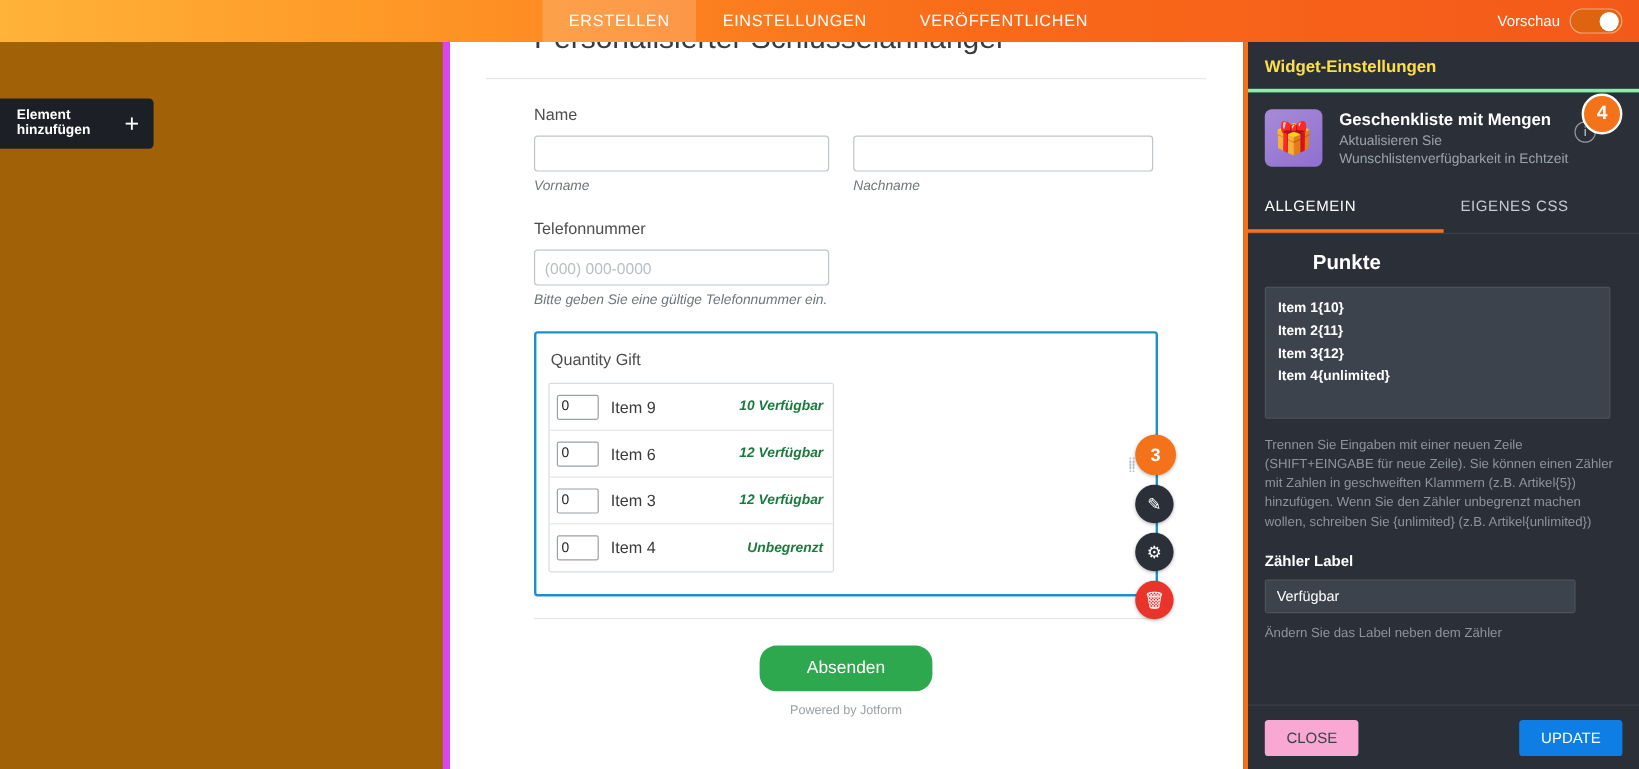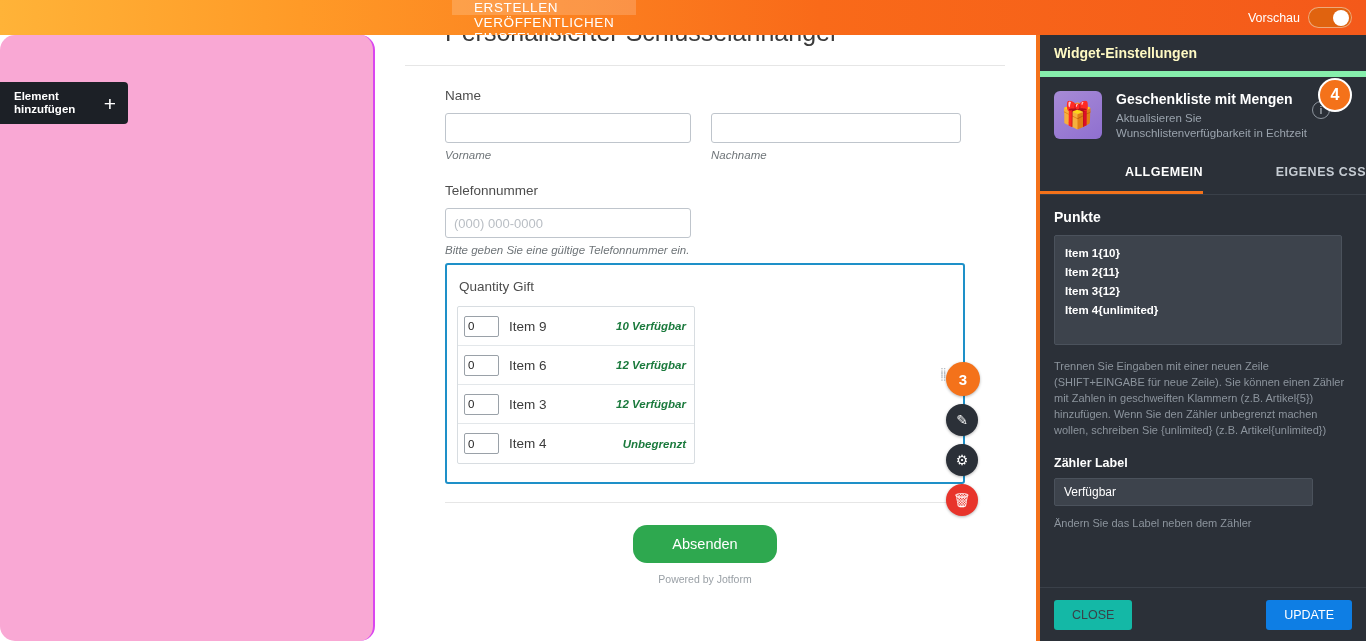--- a/index.html
+++ b/index.html
@@ -10,21 +10,21 @@
     background: #ffffff;
   }
   .app { position: relative; width: 1366px; height: 641px; }
 
   
   .topbar {
     position: absolute; left: 0; top: 0; width: 1366px; height: 35px;
     background: linear-gradient(90deg, #ffb338 0%, #ff9a27 22%, #f96a19 60%, #f4591a 100%);
     display: flex; align-items: center;
   }
-  .tabs { display: flex; align-items: stretch; height: 35px; margin-left: 452px; flex-direction: column; }
+  .tabs { display: flex; align-items: stretch; height: 35px; margin-left: 452px; }
   .tab {
     color: #ffffff; font-size: 13.5px; letter-spacing: .6px;
     padding: 0 22px; display: flex; align-items: center; height: 35px;
     cursor: pointer; white-space: nowrap;
   }
   .tab.active { background: rgba(255,255,255,0.18); }
   .preview-wrap {
     position: absolute; right: 14px; top: 0; height: 35px;
     display: flex; align-items: center; gap: 8px;
   }
@@ -34,21 +34,21 @@
     border: 1px solid rgba(255,255,255,.45); position: relative; cursor: pointer;
   }
   .toggle .knob {
     position: absolute; right: 2px; top: 1.5px; width: 16px; height: 16px;
     border-radius: 50%; background: #fff;
   }
 
   
   .leftrail {
     position: absolute; left: 0; top: 35px; width: 375px; height: 606px;
-    background: #f9a8d4; border-right: 2px solid #d946ef; border-radius: 15px;
+    background: #a16207; border-right: 6px solid #d946ef;
   }
   .add-element {
     position: absolute; left: 0; top: 47px; width: 128px; height: 42px;
     background: #1c2026; color: #fff; border-radius: 0 4px 4px 0;
     display: flex; align-items: center; justify-content: space-between;
     padding: 0 12px 0 14px; cursor: pointer;
   }
   .add-element .ael { font-size: 11.5px; font-weight: bold; line-height: 13px; width: 72px; }
   .add-element .plus { font-size: 21px; font-weight: 300; line-height: 21px; }
 
@@ -76,21 +76,21 @@
     font-family: "Liberation Sans", sans-serif;
   }
   .inp::placeholder { color: #b9bec4; }
   .sub { font-size: 11.5px; color: #6f7579; margin-top: 6px; font-style: italic; }
   .w246 { width: 246px; }
   .w248 { width: 250px; }
   .mt22 { margin-top: 22px; }
 
   
   .widget-box {
-    margin-top: 7px; border: 2px solid #1e90c8; border-radius: 3px;
+    margin-top: 20px; border: 2px solid #1e90c8; border-radius: 3px;
     padding: 12px 14px 18px 10px; position: relative; background: #fff;
   }
   .widget-title { font-size: 13.5px; color: #4d4d4d; margin: 2px 0 12px 2px; }
   .qty-table { width: 238px; border: 1px solid #d8dde1; border-radius: 2px; }
   .qty-row {
     display: flex; align-items: center; height: 39px;
     border-bottom: 1px solid #e3e7ea; padding: 0 8px 0 6px;
   }
   .qty-row:last-child { border-bottom: none; }
   .qty-input {
@@ -125,22 +125,22 @@
   .fab.dark { background: #2b3038; }
   .fab.red { background: #e8342b; }
 
   
   .panel {
     position: absolute; left: 1036px; top: 35px; width: 330px; height: 606px;
     background: #2b3038; border-left: 4px solid #f4721a; overflow: hidden;
   }
   .panel-head {
     height: 42px; display: flex; align-items: center;
-    padding: 0 14px; color: #fef9c3; font-size: 14px; font-weight: bold;
-    border-bottom: 6px solid #86efac;
+    padding: 0 14px; color: #fde047; font-size: 14px; font-weight: bold;
+    border-bottom: 3px solid #86efac;
   }
   .step-badge {
     position: absolute; right: 14px; top: 43px; width: 34px; height: 34px;
     border-radius: 50%; background: #f4721a; color: #fff; font-weight: bold;
     font-size: 16px; display: flex; align-items: center; justify-content: center;
     border: 2px solid #fff;
   }
   .widget-info { display: flex; align-items: flex-start; padding: 14px 14px 12px 14px; }
   .widget-icon {
     width: 48px; height: 48px; border-radius: 6px;
@@ -151,26 +151,26 @@
   .widget-meta { margin-left: 14px; width: 196px; }
   .widget-name { color: #fff; font-size: 14px; font-weight: bold; margin-bottom: 4px; }
   .widget-desc { color: #9aa3ad; font-size: 11.5px; line-height: 15px; }
   .info-icon {
     width: 18px; height: 18px; border-radius: 50%; border: 1px solid #8d959e;
     color: #c3cad1; font-size: 11px; display: flex; align-items: center;
     justify-content: center; margin-top: 10px; cursor: pointer;
   }
   .ptabs { display: flex; border-bottom: 1px solid #3a4049; }
   .ptab {
-    flex: 1; text-align: right; color: #c6ccd3; font-size: 12.5px;
-    padding: 12px 0; letter-spacing: .5px; cursor: pointer; font-weight: bold;
+    flex: 1; text-align: left; color: #c6ccd3; font-size: 12.5px;
+    padding: 12px 14px; letter-spacing: .5px; cursor: pointer;
   }
   .ptab.active { color: #fff; border-bottom: 3px solid #f4721a; }
   .panel-body { padding: 14px 14px 0 14px; }
-  .sect-label { color: #fff; font-size: 14px; font-weight: bold; margin-bottom: 10px; }
+  .sect-label { color: #fff; font-size: 17px; font-weight: bold; margin-bottom: 10px; margin-left: 40px; }
   .textarea {
     width: 288px; height: 110px; background: #3d434c; border: 1px solid #4b525c;
     border-radius: 2px; color: #ffffff; font-size: 11.5px; font-weight: bold;
     padding: 8px 10px; line-height: 19px; resize: none;
     font-family: "Liberation Sans", sans-serif;
   }
   .help {
     color: #8c949d; font-size: 11px; line-height: 16px; margin-top: 9px; width: 292px;
   }
   .field-label2 { color: #fff; font-size: 12.5px; font-weight: bold; margin: 18px 0 8px 0; }
@@ -178,45 +178,45 @@
     width: 259px; height: 28px; background: #3d434c; border: 1px solid #4b525c;
     border-radius: 2px; color: #fff; font-size: 12px; padding: 0 9px;
     font-family: "Liberation Sans", sans-serif;
   }
   .panel-footer {
     position: absolute; left: 0; bottom: 0; width: 326px; height: 54px;
     background: #2b3038; border-top: 1px solid #3a4049;
     display: flex; align-items: center; justify-content: space-between; padding: 0 14px;
   }
   .btn-close {
-    background: #14b8a6; color: #3b4149; border: none; border-radius: 3px;
+    background: #f9a8d4; color: #3b4149; border: none; border-radius: 3px;
     height: 30px; padding: 0 18px; font-size: 12.5px; cursor: pointer;
     font-family: "Liberation Sans", sans-serif;
   }
   .btn-update {
     background: #0e7ee4; color: #fff; border: none; border-radius: 3px;
     height: 30px; padding: 0 18px; font-size: 12.5px; cursor: pointer;
     font-family: "Liberation Sans", sans-serif;
   }
 </style>
 </head>
 <body>
 
 <div class="app">
 
   <div class="topbar">
     <div class="tabs">
       <div class="tab active">
           <span>ERSTELLEN</span>
         </div>
       <div class="tab">
+          <span>EINSTELLUNGEN</span>
+        </div>
+      <div class="tab">
           <span>VERÖFFENTLICHEN</span>
-        </div>
-      <div class="tab">
-          <span>EINSTELLUNGEN</span>
         </div>
     </div>
     <div class="preview-wrap">
       <span class="preview-label">Vorschau</span>
       <div class="toggle">
           <div class="knob"></div>
         </div>
     </div>
   </div>
 

